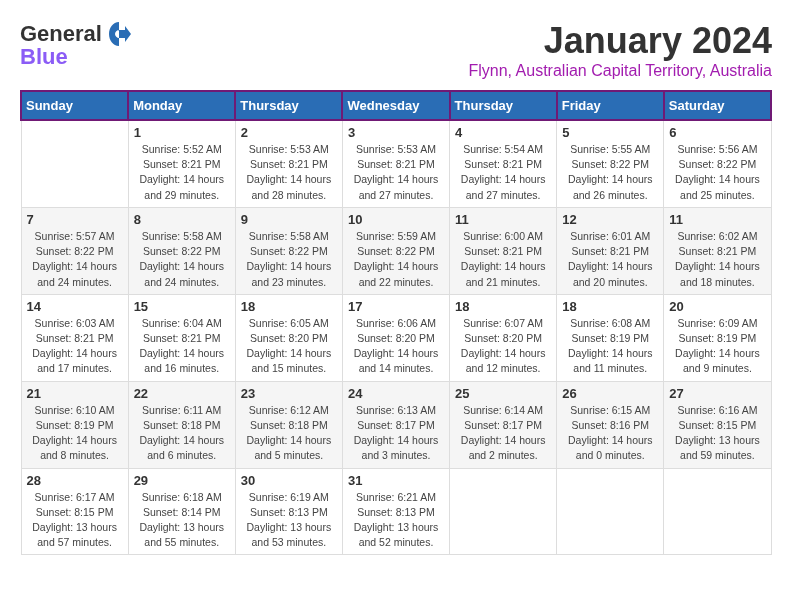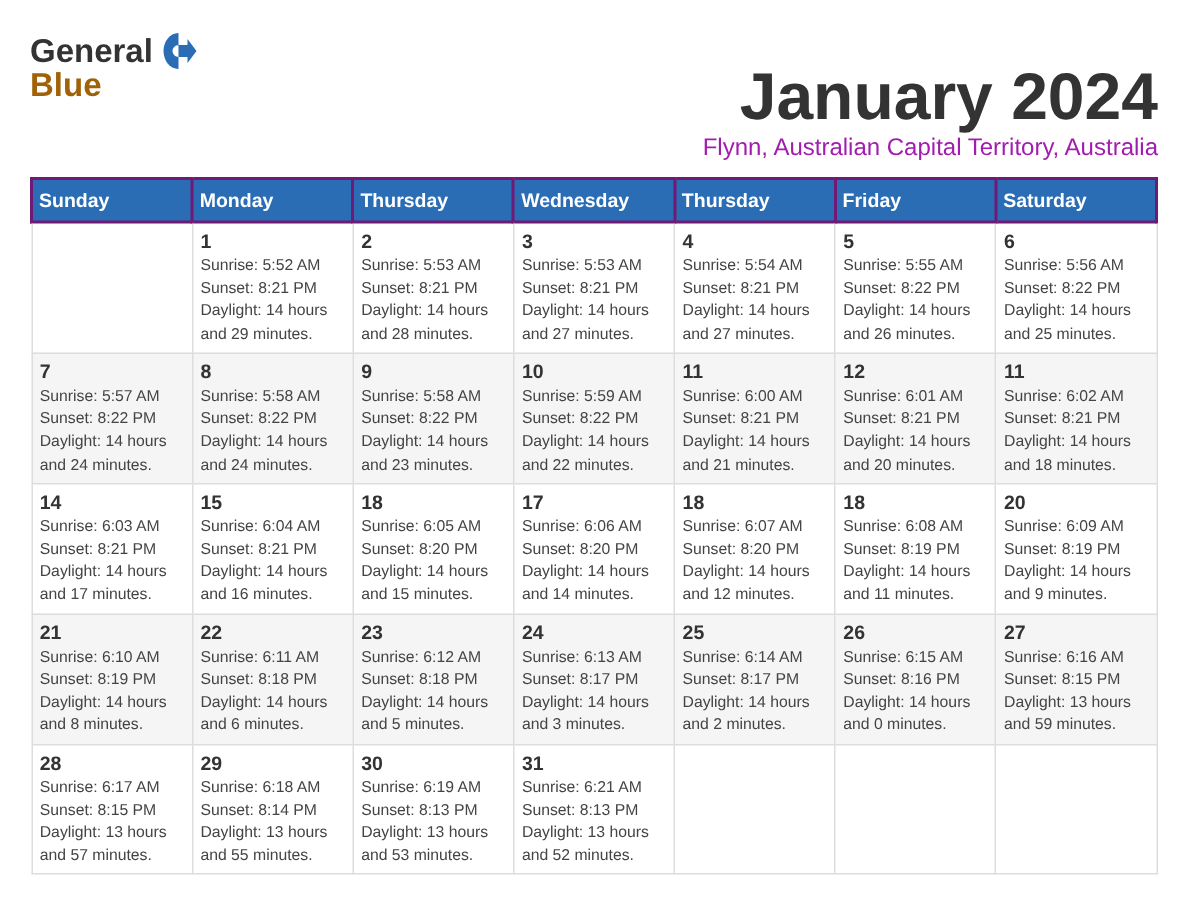--- a/index.html
+++ b/index.html
@@ -17,24 +17,23 @@
       margin-bottom: 10px;
     }
     .logo {
       display: flex;
       align-items: flex-end;
     }
     .title-block {
       text-align: right;
     }
     .month-title {
-      font-size: 44px;
+      font-size: 36px;
       font-weight: bold;
       color: #333;
-      margin-top: 20px;
     }
     .location-title {
       font-size: 16px;
       color: #a21caf;
     }
     .calendar {
       width: 100%;
       border-collapse: collapse;
       font-size: 11px;
     }
@@ -61,38 +60,39 @@
     .day-number {
       font-size: 13px;
       font-weight: bold;
       color: #333;
       margin-bottom: 2px;
     }
     .day-info {
       color: #444;
       font-size: 10.5px;
       line-height: 1.45;
+      text-align: center;
     }
     .empty-cell {
       background: #fff !important;
     }
   </style>
 </head>
 <body>
 
 <div class="header">
   <div class="logo">
     <div>
       <div style="display:flex;align-items:center;">
         <span style="font-size:22px;font-weight:bold;color:#333;">General</span>
         <svg width="28" height="28" viewBox="0 0 28 28" style="margin-left:3px;">
           <path d="M14 2 C8 2, 4 8, 4 14 C4 20, 8 26, 14 26 L14 18 C12 18, 10 16, 10 14 C10 12, 12 10, 14 10 L20 10 L20 6 L26 14 L20 22 L20 18 L14 18" fill="#2a6db5"></path>
         </svg>
       </div>
-      <div style="font-size:22px;font-weight:bold;color:#a16207;margin-top:-4px;">Blue</div>
+      <div style="font-size:22px;font-weight:bold;color:#8b5cf6;margin-top:-4px;">Blue</div>
     </div>
   </div>
   <div class="title-block">
     <div class="month-title">January 2024</div>
     <div class="location-title">Flynn, Australian Capital Territory, Australia</div>
   </div>
 </div>
 
 <table class="calendar">
   <thead>

